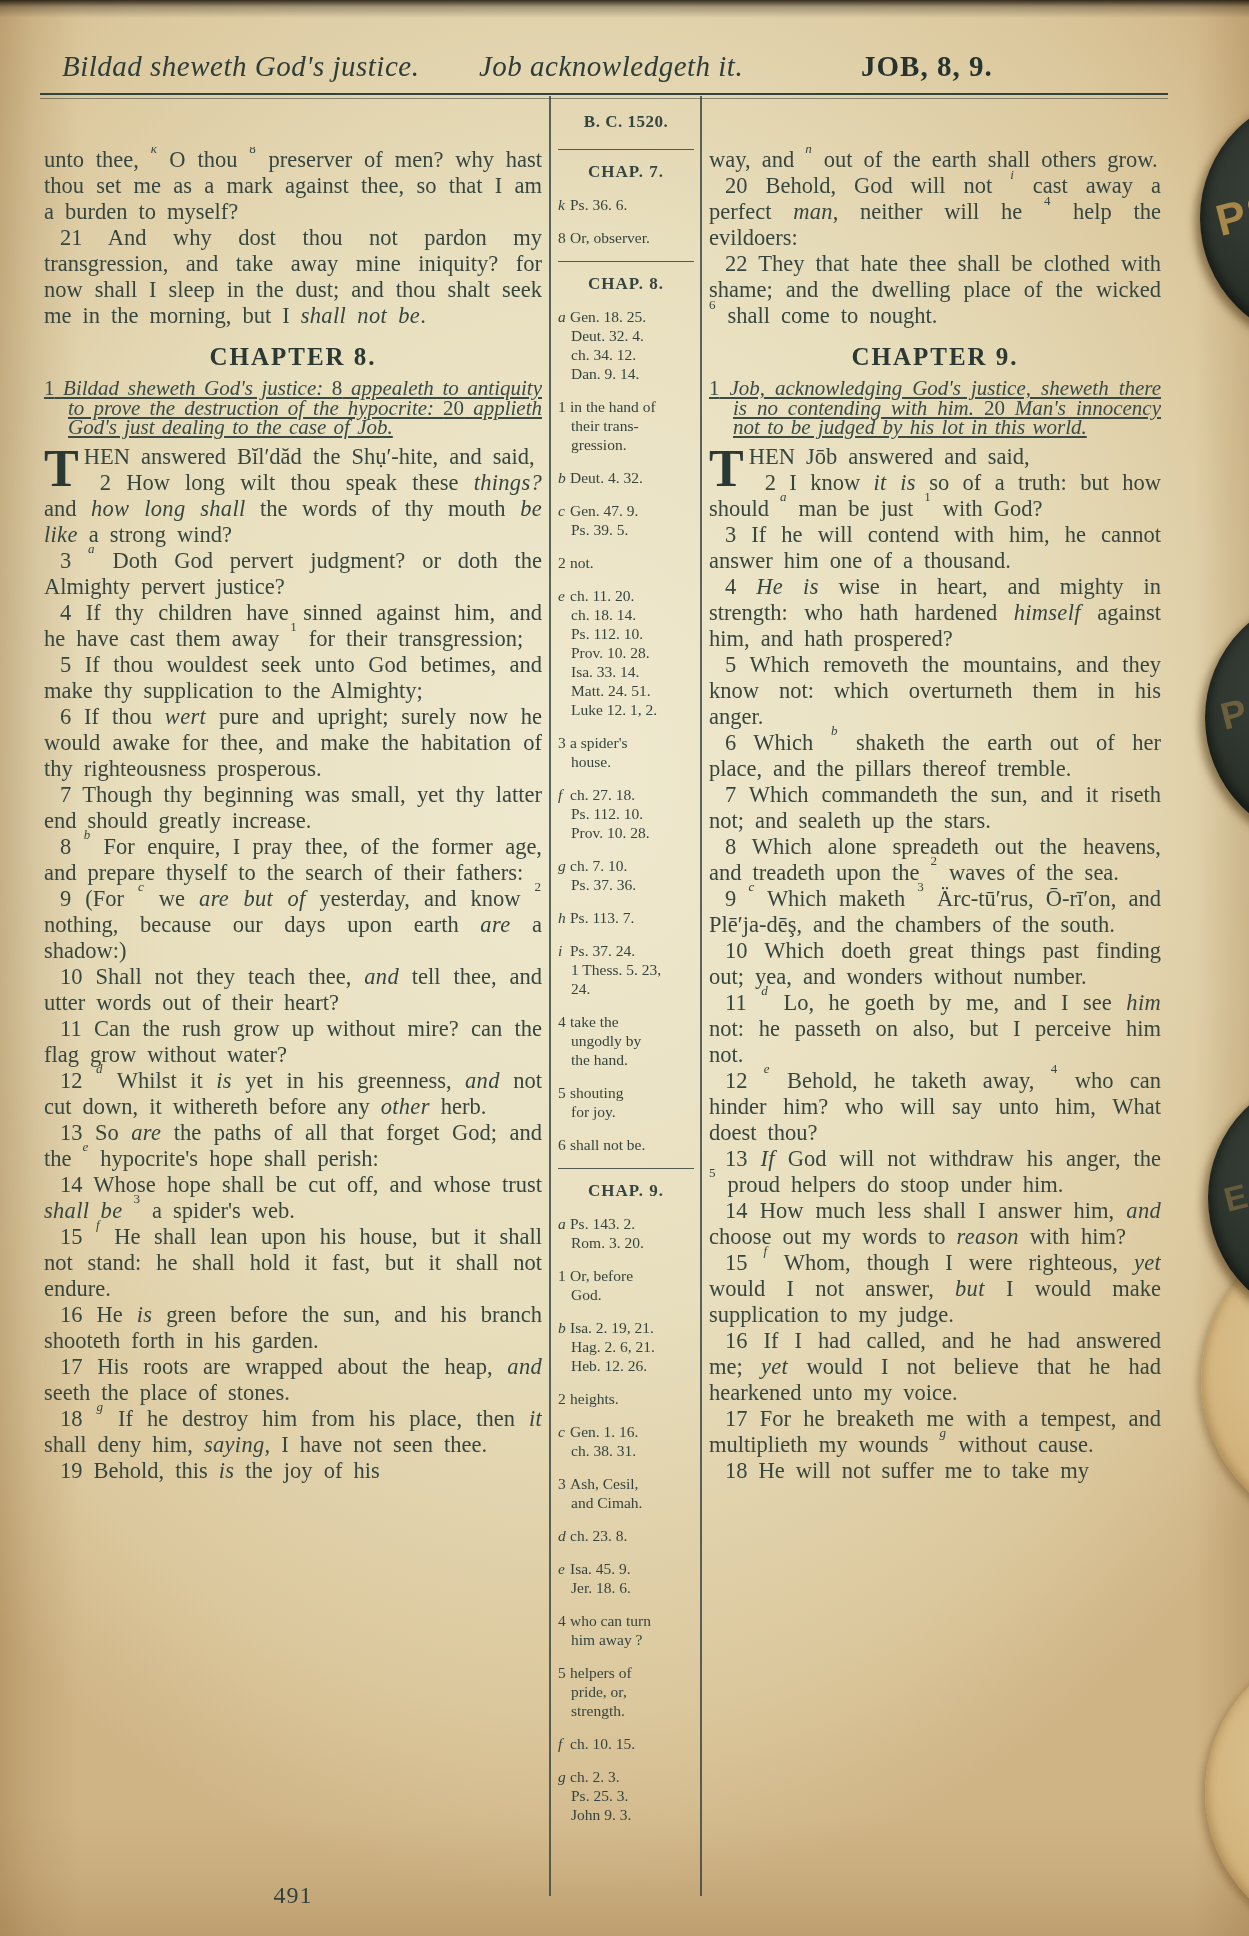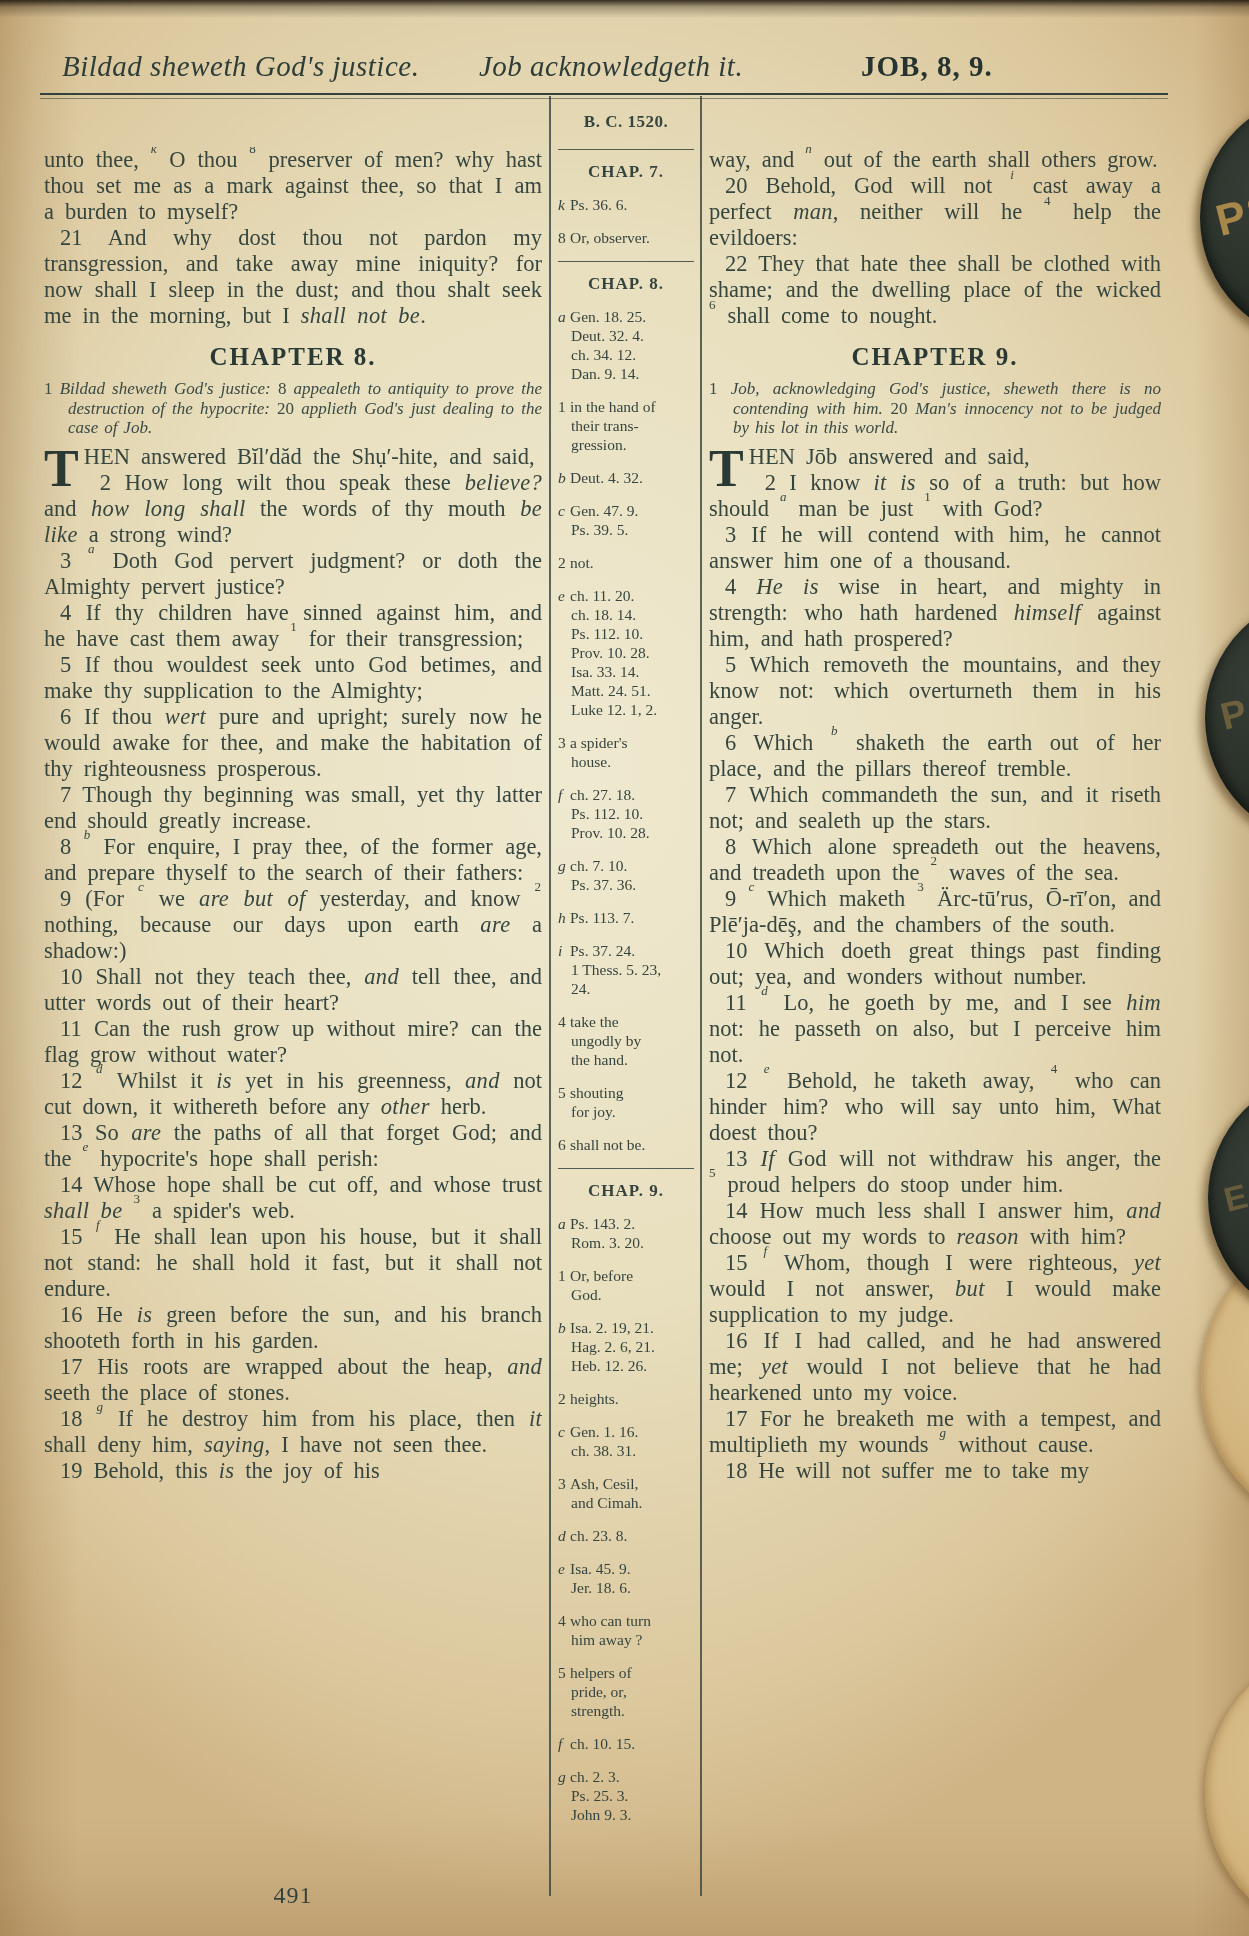--- a/index.html
+++ b/index.html
@@ -33,22 +33,22 @@
   .textcol{position:absolute;top:104px;overflow:hidden;text-align:justify;margin-top:43px;}
   .col-left{left:44px;width:498px;height:1772px;}
   .col-right{left:709px;width:452px;height:1790px;}
   .verse{margin:0;font-size:22.5px;line-height:26px;word-spacing:.24em;text-indent:16px;}
   .verse.cont{text-indent:0;}
   .verse i{letter-spacing:.3px;}
   .verse sup{font-size:.58em;line-height:0;position:relative;top:-.45em;margin-right:1px;}
   .verse sup.lit{font-style:italic;}
   .chap-head{margin:14px 0 8px 0;text-align:center;font-size:25px;font-weight:bold;
     letter-spacing:2px;color:#2b3934;}
-  .summary{margin:0 0 6px 0;font-size:17px;line-height:19.5px;font-style:italic;
-    padding-left:24px;text-indent:-24px;word-spacing:.1em;color:#3a4a44;}
+  .summary{margin:0 0 6px 0;font-size:21px;line-height:19.5px;font-style:italic;
+    padding-left:24px;text-indent:-24px;word-spacing:.1em;color:#3a4a44;text-decoration:underline;}
   .summary .up{font-style:normal;}
   .dc{float:left;font-size:52px;line-height:44px;font-weight:bold;padding:3px 5px 0 0;color:#2b3934;}
   
   .col-center{position:absolute;left:558px;top:104px;width:136px;height:1790px;overflow:hidden;
     font-size:15.5px;line-height:19px;color:#35443e;}
   .c-date{text-align:center;font-weight:bold;font-size:17px;margin:8px 0 18px 0;letter-spacing:.5px;}
   .c-chap{text-align:center;font-weight:bold;font-size:17px;margin:12px 0 14px 0;letter-spacing:1px;}
   .c-rule{border-top:1.6px solid rgba(54,68,62,.85);margin:12px 0 12px 0;}
   .c-ref{margin:0 0 14px 0;padding-left:13px;text-indent:-13px;}
   .c-lab{display:inline-block;width:10px;text-indent:0;margin-right:2px;}
@@ -88,21 +88,21 @@
 
   <div class="vrule r1"></div>
   <div class="vrule r2"></div>
 
   <div class="textcol col-left" id="col-left">
       <p class="verse cont">unto thee, <sup class="lit">k</sup> O thou <sup class="">8</sup> preserver of men? why hast thou set me as a mark against thee, so that I am a burden to myself?</p>
       <p class="verse">21 And why dost thou not pardon my transgression, and take away mine iniquity? for now shall I sleep in the dust; and thou shalt seek me in the morning, but I <i>shall not be</i>.</p>
       <h3 class="chap-head">CHAPTER 8.</h3>
       <p class="summary"><span class="up">1</span> Bildad sheweth God's justice: <span class="up">8</span> appealeth to antiquity to prove the destruction of the hypocrite: <span class="up">20</span> applieth God's just dealing to the case of Job.</p>
       <p class="verse cont"><span class="dc">T</span>HEN answered Bĭl′dăd the Shụ′-hite, and said,</p>
-      <p class="verse">2 How long wilt thou speak these <i>believe?</i> and <i>how long shall</i> the words of thy mouth <i>be like</i> a strong wind?</p>
+      <p class="verse">2 How long wilt thou speak these <i>things?</i> and <i>how long shall</i> the words of thy mouth <i>be like</i> a strong wind?</p>
       <p class="verse">3 <sup class="lit">a</sup> Doth God pervert judgment? or doth the Almighty pervert justice?</p>
       <p class="verse">4 If thy children have sinned against him, and he have cast them away <sup class="">1</sup> for their transgression;</p>
       <p class="verse">5 If thou wouldest seek unto God betimes, and make thy supplication to the Almighty;</p>
       <p class="verse">6 If thou <i>wert</i> pure and upright; surely now he would awake for thee, and make the habitation of thy righteousness prosperous.</p>
       <p class="verse">7 Though thy beginning was small, yet thy latter end should greatly increase.</p>
       <p class="verse">8 <sup class="lit">b</sup> For enquire, I pray thee, of the former age, and prepare thyself to the search of their fathers:</p>
       <p class="verse">9 (For <sup class="lit">c</sup> we <i>are but of</i> yesterday, and know <sup class="">2</sup> nothing, because our days upon earth <i>are</i> a shadow:)</p>
       <p class="verse">10 Shall not they teach thee, <i>and</i> tell thee, and utter words out of their heart?</p>
       <p class="verse">11 Can the rush grow up without mire? can the flag grow without water?</p>
       <p class="verse">12 <sup class="lit">d</sup> Whilst it <i>is</i> yet in his greenness, <i>and</i> not cut down, it withereth before any <i>other</i> herb.</p>

